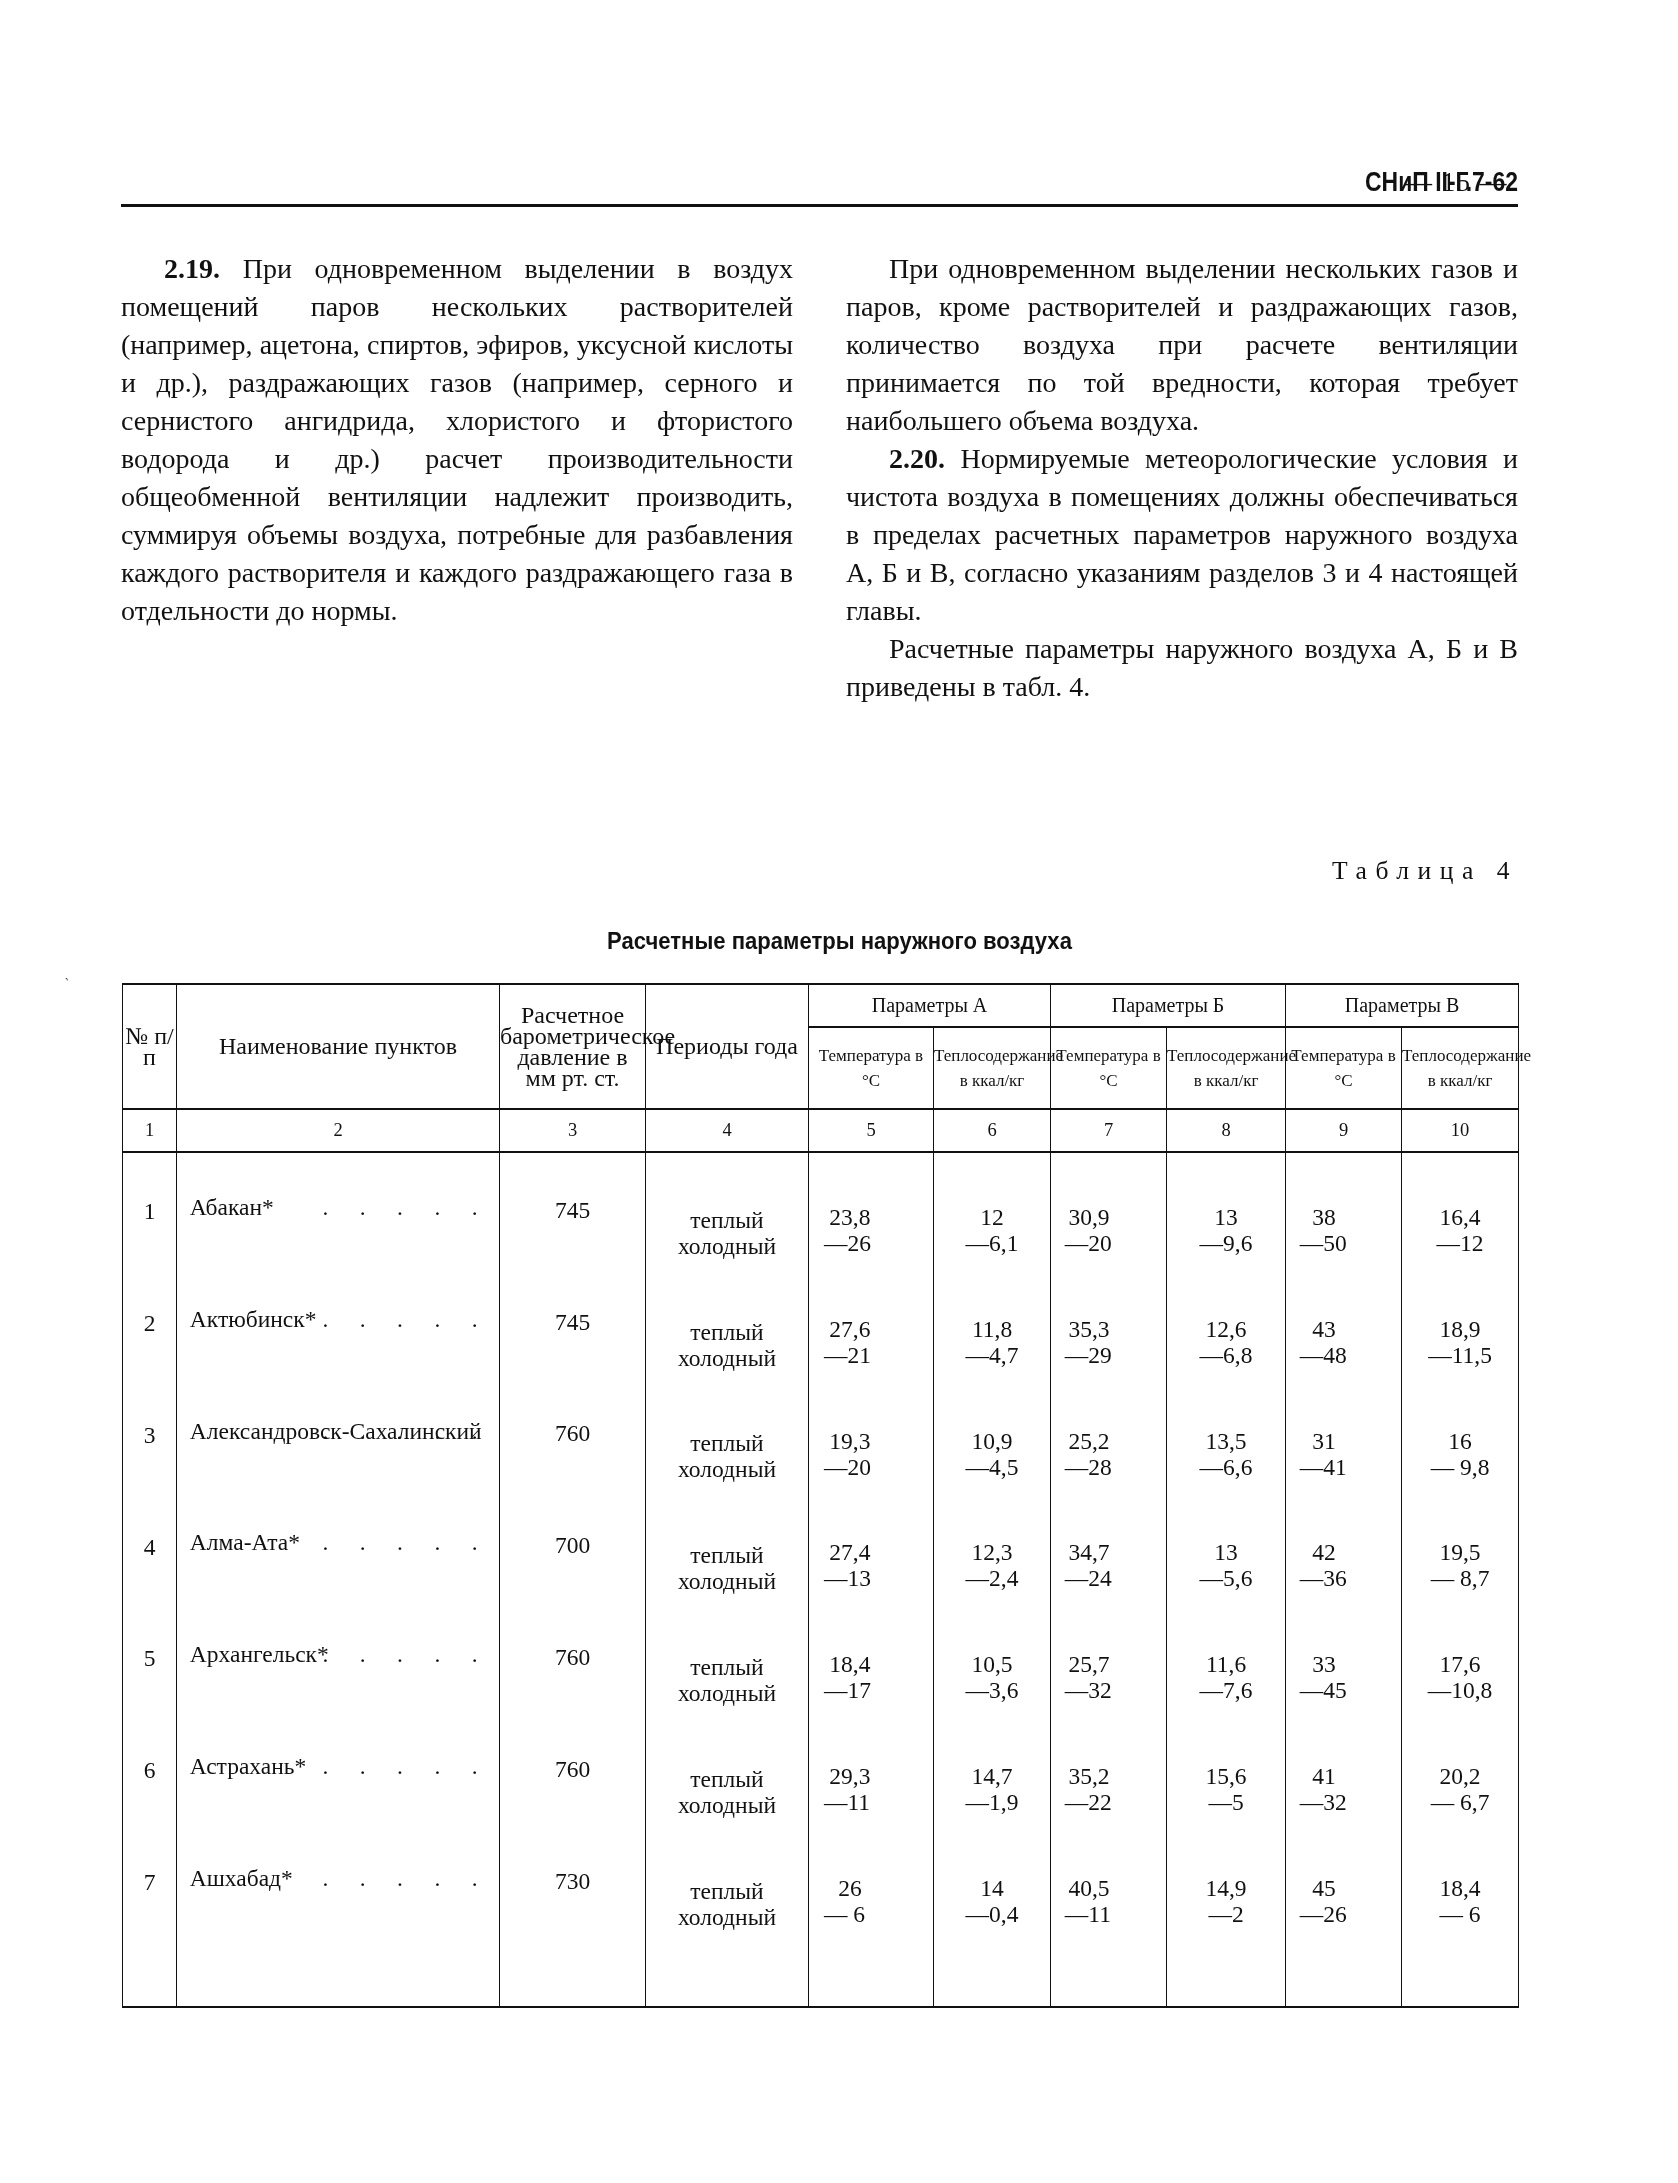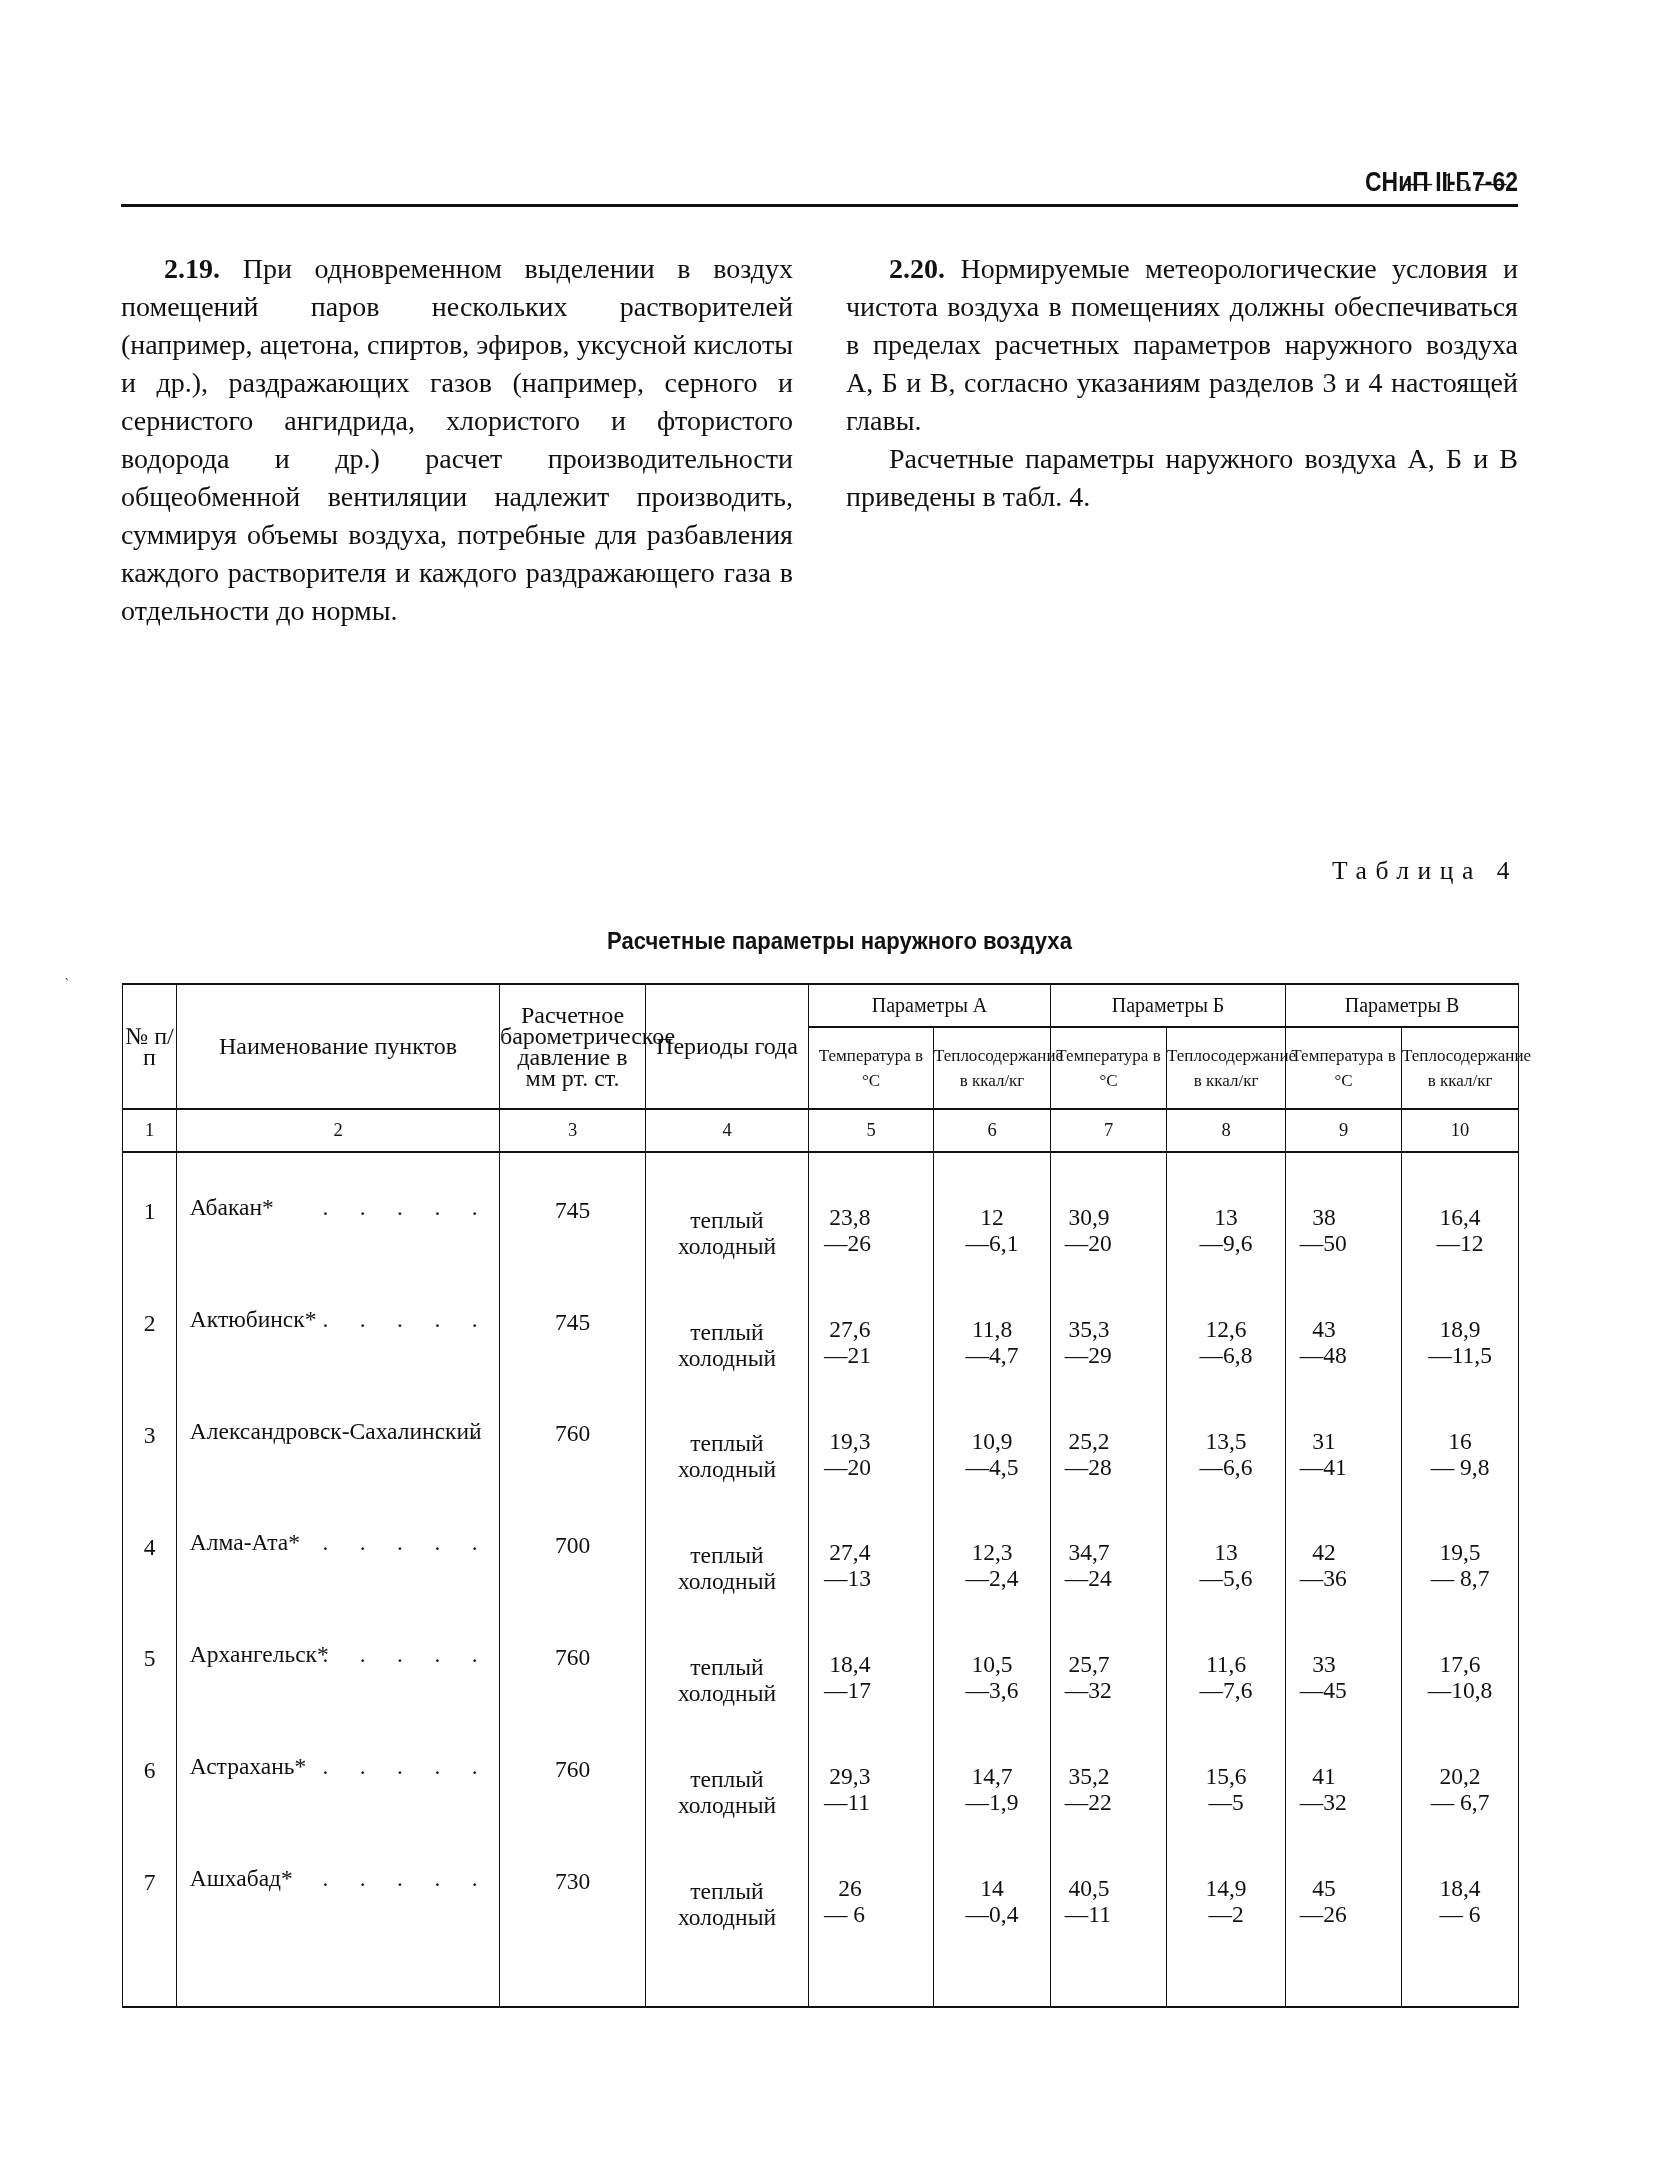--- a/index.html
+++ b/index.html
@@ -72,20 +72,21 @@
 <div class="page-header">
   <div class="page-number">— 15 —</div>
   <div class="doc-code">СНиП II-Г.7-62</div>
 </div>
 
 <div class="col left">
   <p class="indent"><span class="pnum">2.19.</span><span> При одновременном выделении в воздух помещений паров нескольких растворителей (например, ацетона, спиртов, эфиров, уксусной кислоты и др.), раздражающих газов (например, серного и сернистого ангидрида, хлористого и фтористого водорода и др.) расчет производительности общеобменной вентиляции надлежит производить, суммируя объемы воздуха, потребные для разбавления каждого растворителя и каждого раздражающего газа в отдельности до нормы.</span></p>
 </div>
 
 <div class="col right">
+  <p class="indent">При одновременном выделении нескольких газов и паров, кроме растворителей и раздражающих газов, количество воздуха при расчете вентиляции принимается по той вредности, которая требует наибольшего объема воздуха.</p>
   <p class="indent"><span class="pnum">2.20.</span><span> Нормируемые метеорологические условия и чистота воздуха в помещениях должны обеспечиваться в пределах расчетных параметров наружного воздуха А, Б и В, согласно указаниям разделов 3 и 4 настоящей главы.</span></p>
   <p class="indent">Расчетные параметры наружного воздуха А, Б и В приведены в табл. 4.</p>
 </div>
 
 <div class="table-label">Таблица 4</div>
 <div class="table-title">Расчетные параметры наружного воздуха</div>
 <div class="stray-mark">‵</div>
 
 <table class="data">
   <colgroup>

